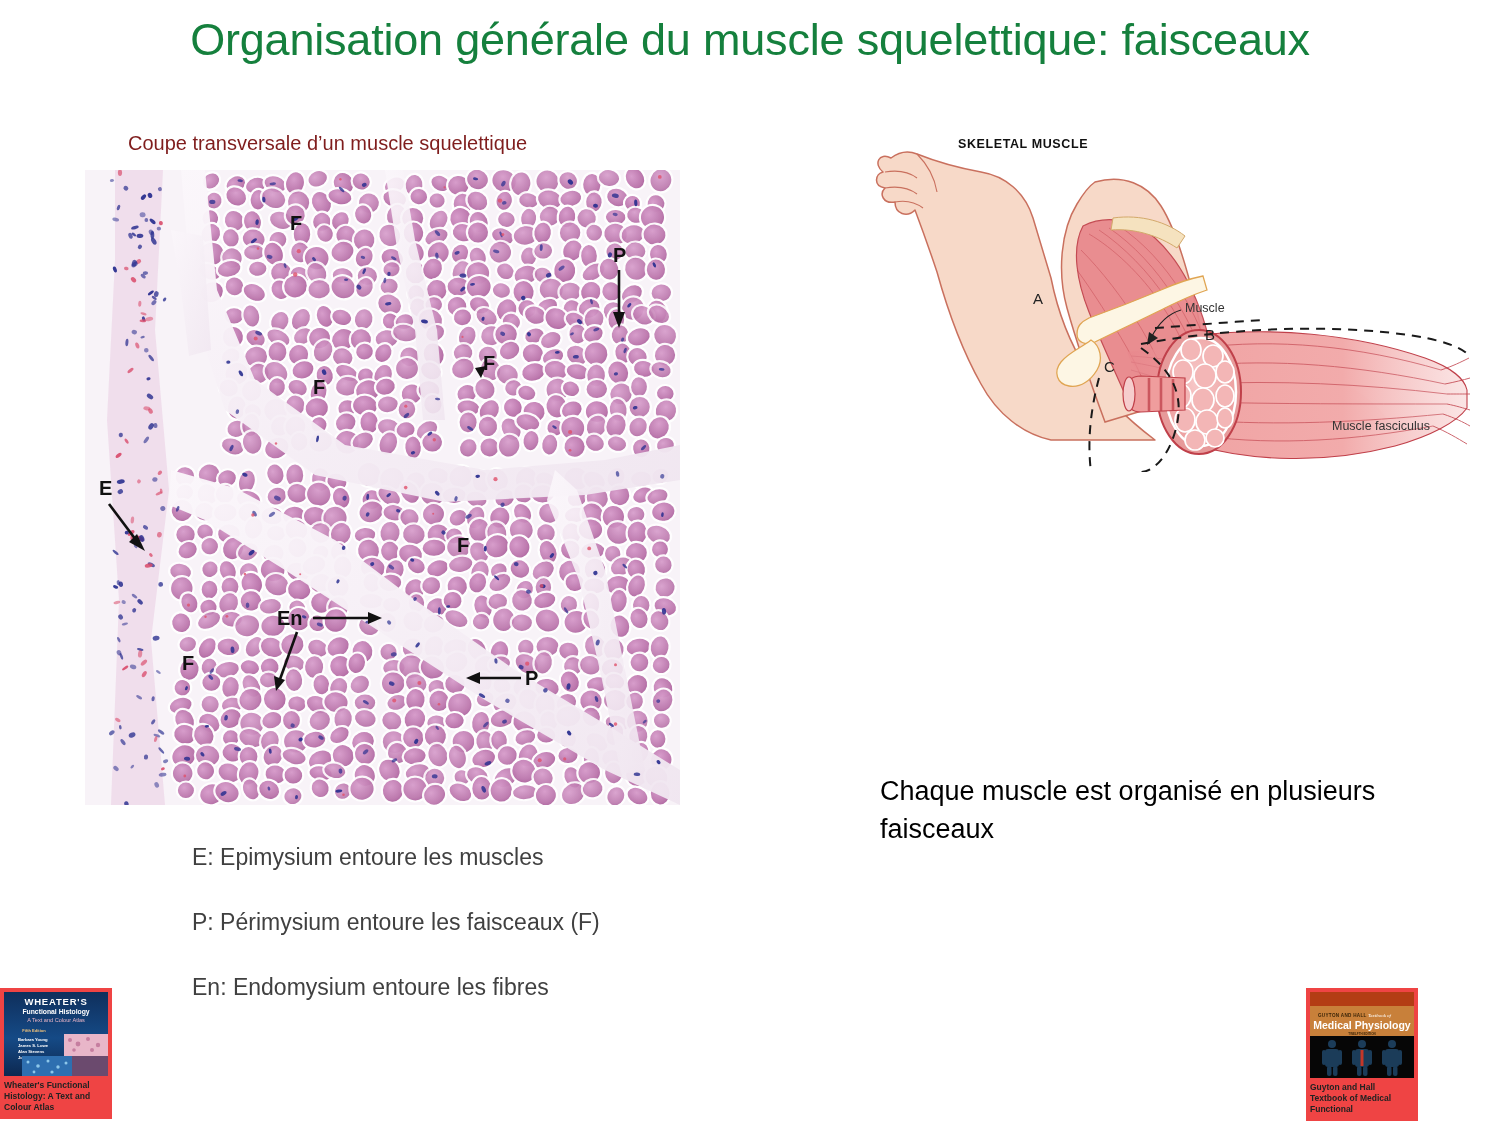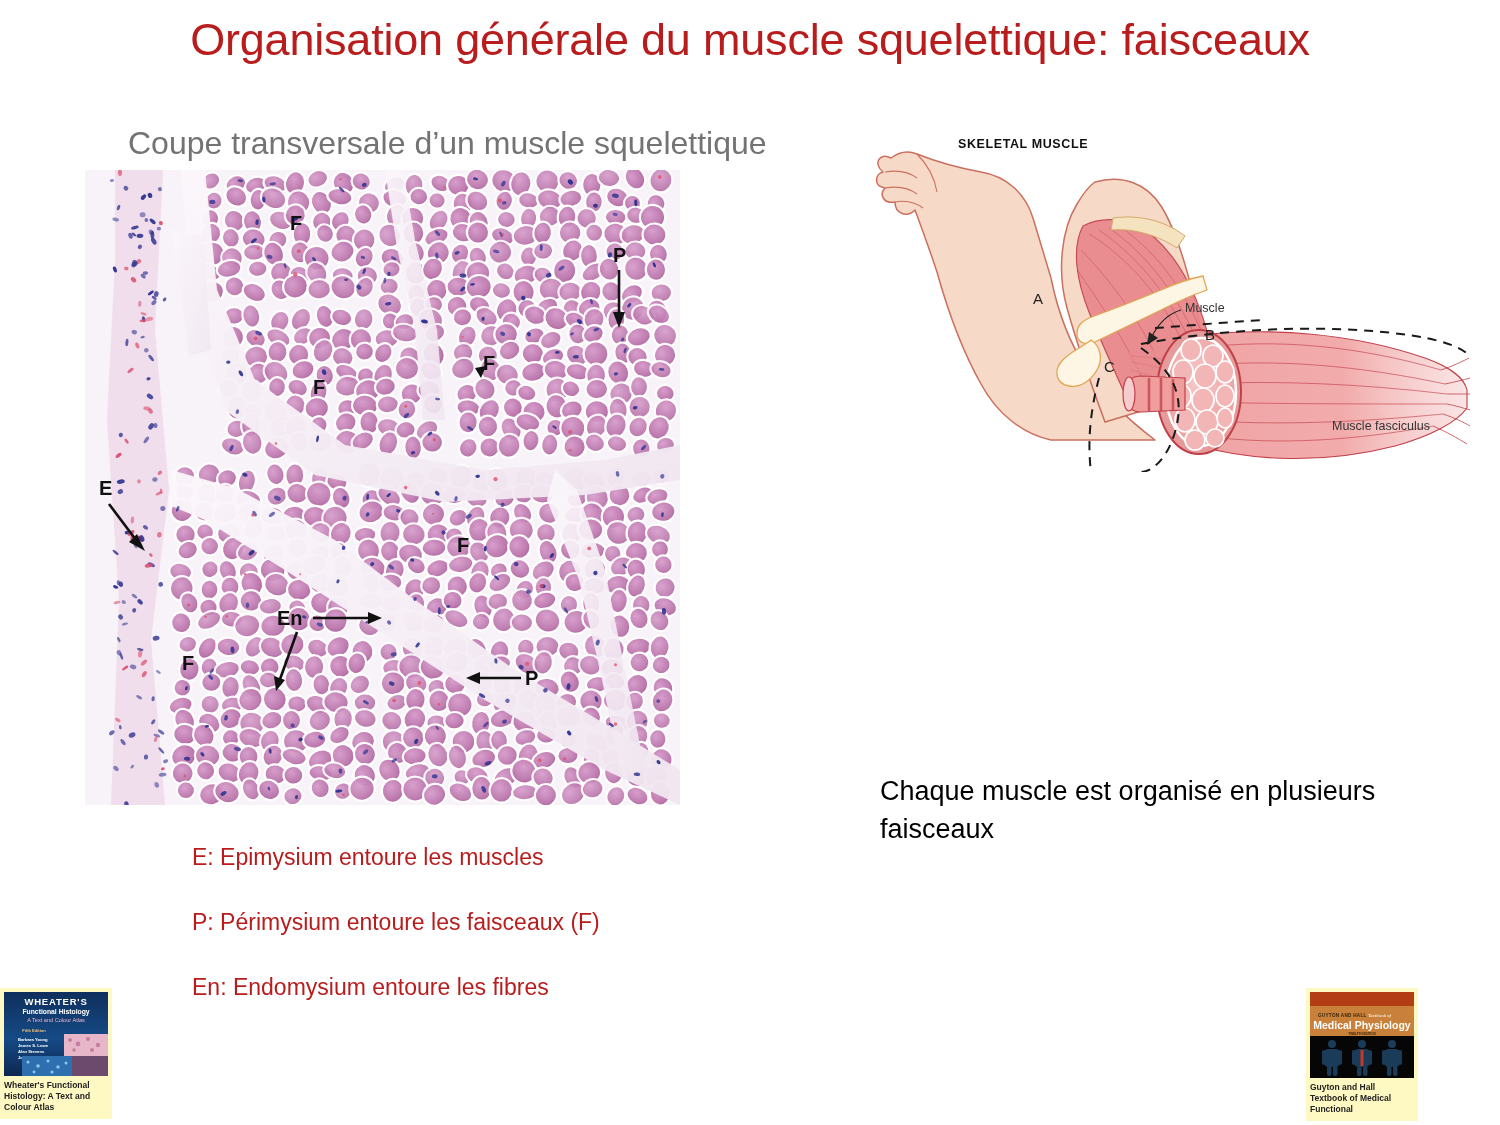--- a/index.html
+++ b/index.html
@@ -12,57 +12,57 @@
     overflow:hidden;
   }
   .slide{position:absolute;inset:0;}
 
   
   .title{
     position:absolute;left:0;top:12px;width:1500px;
     text-align:center;
     font-size:45px;line-height:56px;
     font-weight:400;letter-spacing:-.2px;
-    color:#b91c1c;
+    color:#15803d;
   }
 
   
   .subtitle{
     position:absolute;left:128px;top:128px;
-    font-size:32px;line-height:30px;color:#737373;white-space:nowrap;
+    font-size:20px;line-height:30px;color:#7f1d1d;white-space:nowrap;
   }
 
   .histo{
     position:absolute;left:85px;top:170px;width:595px;height:635px;
     background:#f3eef3;overflow:hidden;
   }
   .histo svg{display:block;width:100%;height:100%;}
 
   .legend{
     position:absolute;left:192px;top:843px;width:620px;
   }
-  .legend .line{font-size:23px;line-height:29px;color:#b91c1c;margin-bottom:36px;white-space:nowrap;}
+  .legend .line{font-size:23px;line-height:29px;color:#404040;margin-bottom:36px;white-space:nowrap;}
   .legend .line:last-child{margin-bottom:0;}
 
   
   .diagram{
     position:absolute;left:855px;top:122px;width:615px;height:350px;
     background:#d946ef;overflow:hidden;
   }
   .diagram svg{display:block;width:100%;height:100%;}
 
   .rightcap{
     position:absolute;left:880px;top:772px;width:520px;
     text-align:left;font-size:27px;line-height:38px;color:#000;
   }
 
   
   .book{
     position:absolute;width:112px;
-    background:#fef9c3;
+    background:#ef4444;
     padding:4px 4px 6px 4px;
     box-sizing:border-box;
   }
   .book.left{left:0px;top:988px;}
   .book.right{left:1306px;top:988px;}
   .book .cover{width:100%;height:84px;display:block;}
   .book .cap{
     font-size:8.5px;line-height:11px;color:#222;
     margin-top:4px;font-weight:700;
   }

